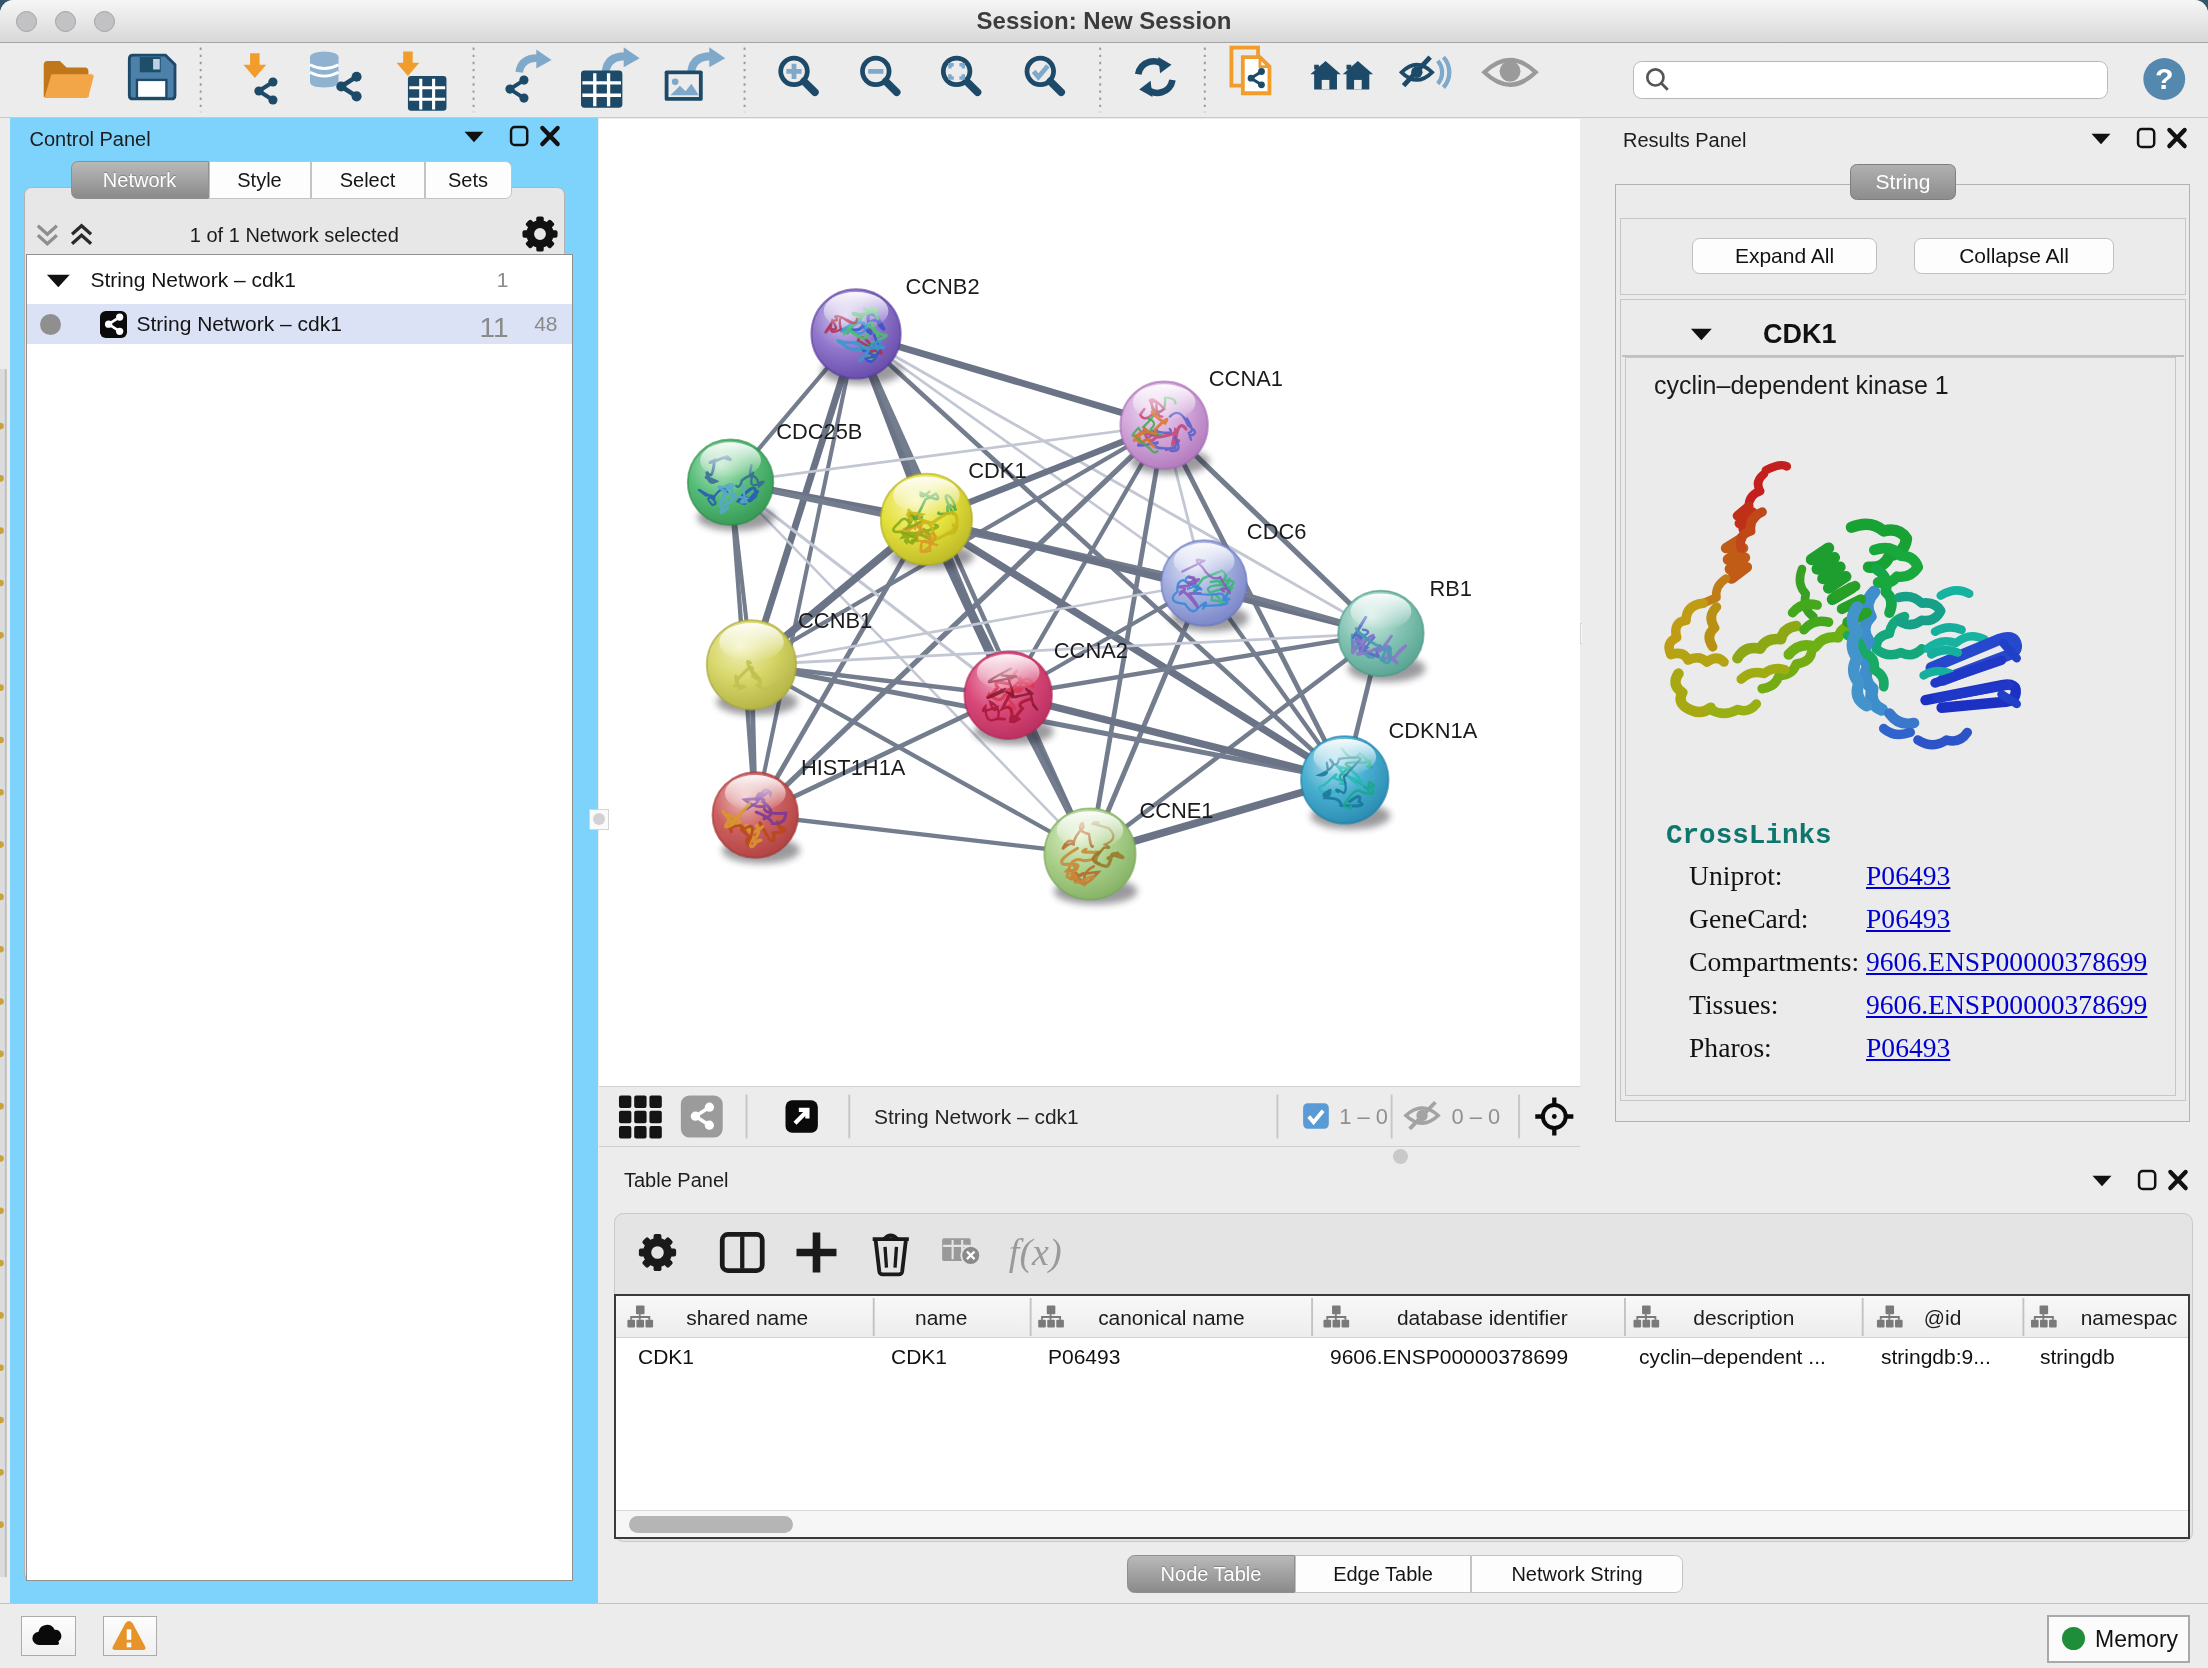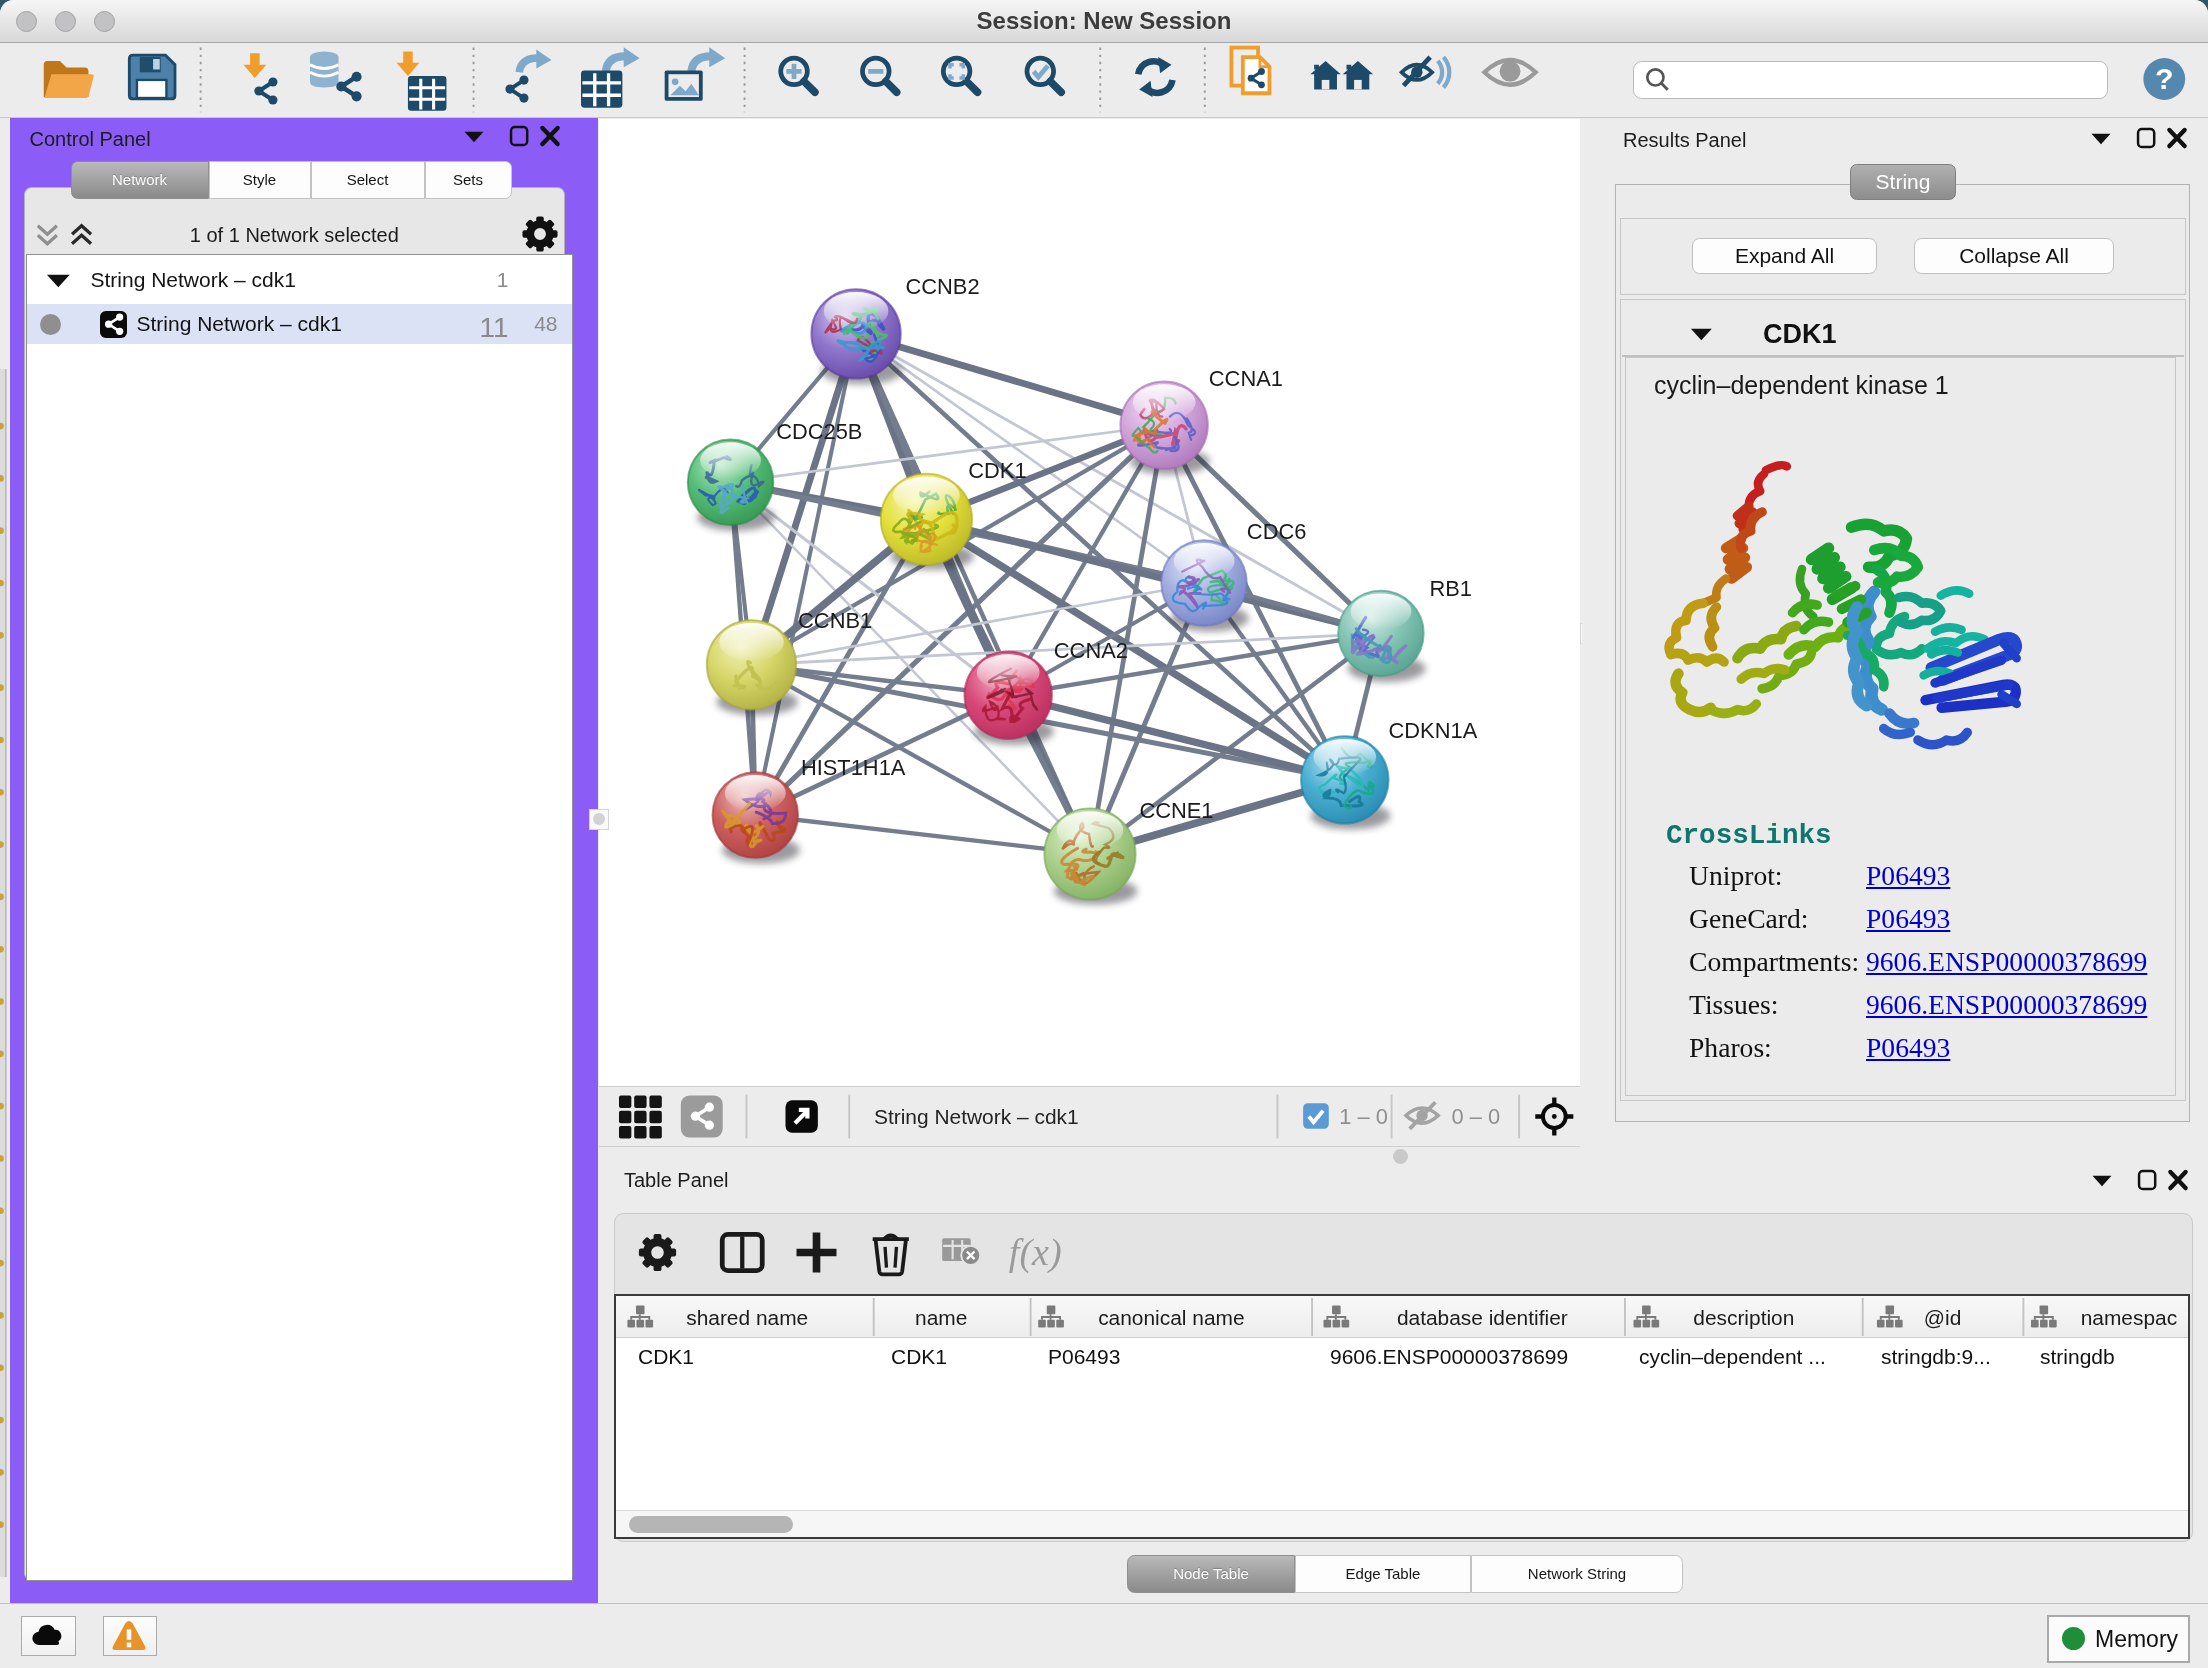--- a/index.html
+++ b/index.html
@@ -2,21 +2,21 @@
 <html style="font-size:15px"><head><meta charset="utf-8">
 <style>
 * { margin:0; padding:0; box-sizing:border-box; }
 html,body { width:2208px; height:1668px; overflow:hidden; background:#33566b;
   font-family:"Liberation Sans",sans-serif; -webkit-font-smoothing:antialiased; }
 #win { position:absolute; left:0; top:0; width:2208px; height:1668px;
   border-radius:13.3px 13.3px 0 0; overflow:hidden; background:#ececec; }
 .abs { position:absolute; }
 .ptitle { font-size:20px; color:#1c1c1c; }
 .tab { position:absolute; top:0; height:38px; line-height:36px; text-align:center;
-  font-size:15px; color:#151515; background:#fdfdfd; border:1px solid #c3c3c3; }
+  font-size:20px; color:#151515; background:#fdfdfd; border:1px solid #c3c3c3; }
 .tabsel { background:linear-gradient(#b9b9b9,#8a8a8a); color:#fff; border-color:#8f8f8f;
   text-shadow:0 -1px 1px rgba(0,0,0,0.25); }
 </style></head>
 <body>
 <div id="win">
 
 <div class="abs" style="left:0;top:0;width:2208px;height:43px;background:linear-gradient(#f6f6f6,#d8d8d8);border-bottom:1px solid #a6a6a6;border-radius:13.3px 13.3px 0 0">
   <div class="abs" style="left:16px;top:10.5px;width:21px;height:21px;border-radius:50%;background:#c2c2c4;border:1px solid #a2a2a4"></div>
   <div class="abs" style="left:55px;top:10.5px;width:21px;height:21px;border-radius:50%;background:#c2c2c4;border:1px solid #a2a2a4"></div>
   <div class="abs" style="left:94px;top:10.5px;width:21px;height:21px;border-radius:50%;background:#c2c2c4;border:1px solid #a2a2a4"></div>
@@ -189,21 +189,21 @@
 <path d="M0,14 Q27,-12 54,14 Q27,40 0,14 z" fill="#ececec" stroke="#9a9a9a" stroke-width="4.5"></path>
 <circle cx="27" cy="13" r="11" fill="#9a9a9a"></circle>
 </g>
 <g transform="translate(2254,62)">
           <circle cx="22" cy="21" r="22" fill="#5588ae"></circle>
 <text x="22" y="32" text-anchor="middle" font-family="'Liberation Sans',sans-serif" font-size="32" font-weight="bold" fill="#fff">?</text>
         </g>
 </svg>
     </div>
 
-<div class="abs" style="left:9.5px;top:118px;width:588px;height:1485px;background:#8b5cf6">
+<div class="abs" style="left:9.5px;top:118px;width:588px;height:1485px;background:#7dd3fc">
   <div class="ptitle abs" style="left:20px;top:9.5px">Control Panel</div>
   <svg class="abs" width="114" height="25" style="left:445px;top:5.7px" viewBox="0 0 120 26">
     <path d="M10,8 l10,11 10,-11 z" fill="#111"></path>
     <rect x="59" y="3" width="17" height="19" rx="4" fill="none" stroke="#111" stroke-width="2.6"></rect>
     <path d="M92,4 l16,17 M108,4 l-16,17" stroke="#111" stroke-width="4.6" stroke-linecap="round"></path>
   </svg>
 
   <div class="abs" style="left:14.3px;top:69px;width:541px;height:1394px;background:#e7e7e7;border:1.9px solid #b2b2b2;border-radius:7.6px"></div>
 
   <div class="tab tabsel" style="left:61px;width:138px;top:43px;border-radius:6.7px 0 0 6.7px">Network</div>

